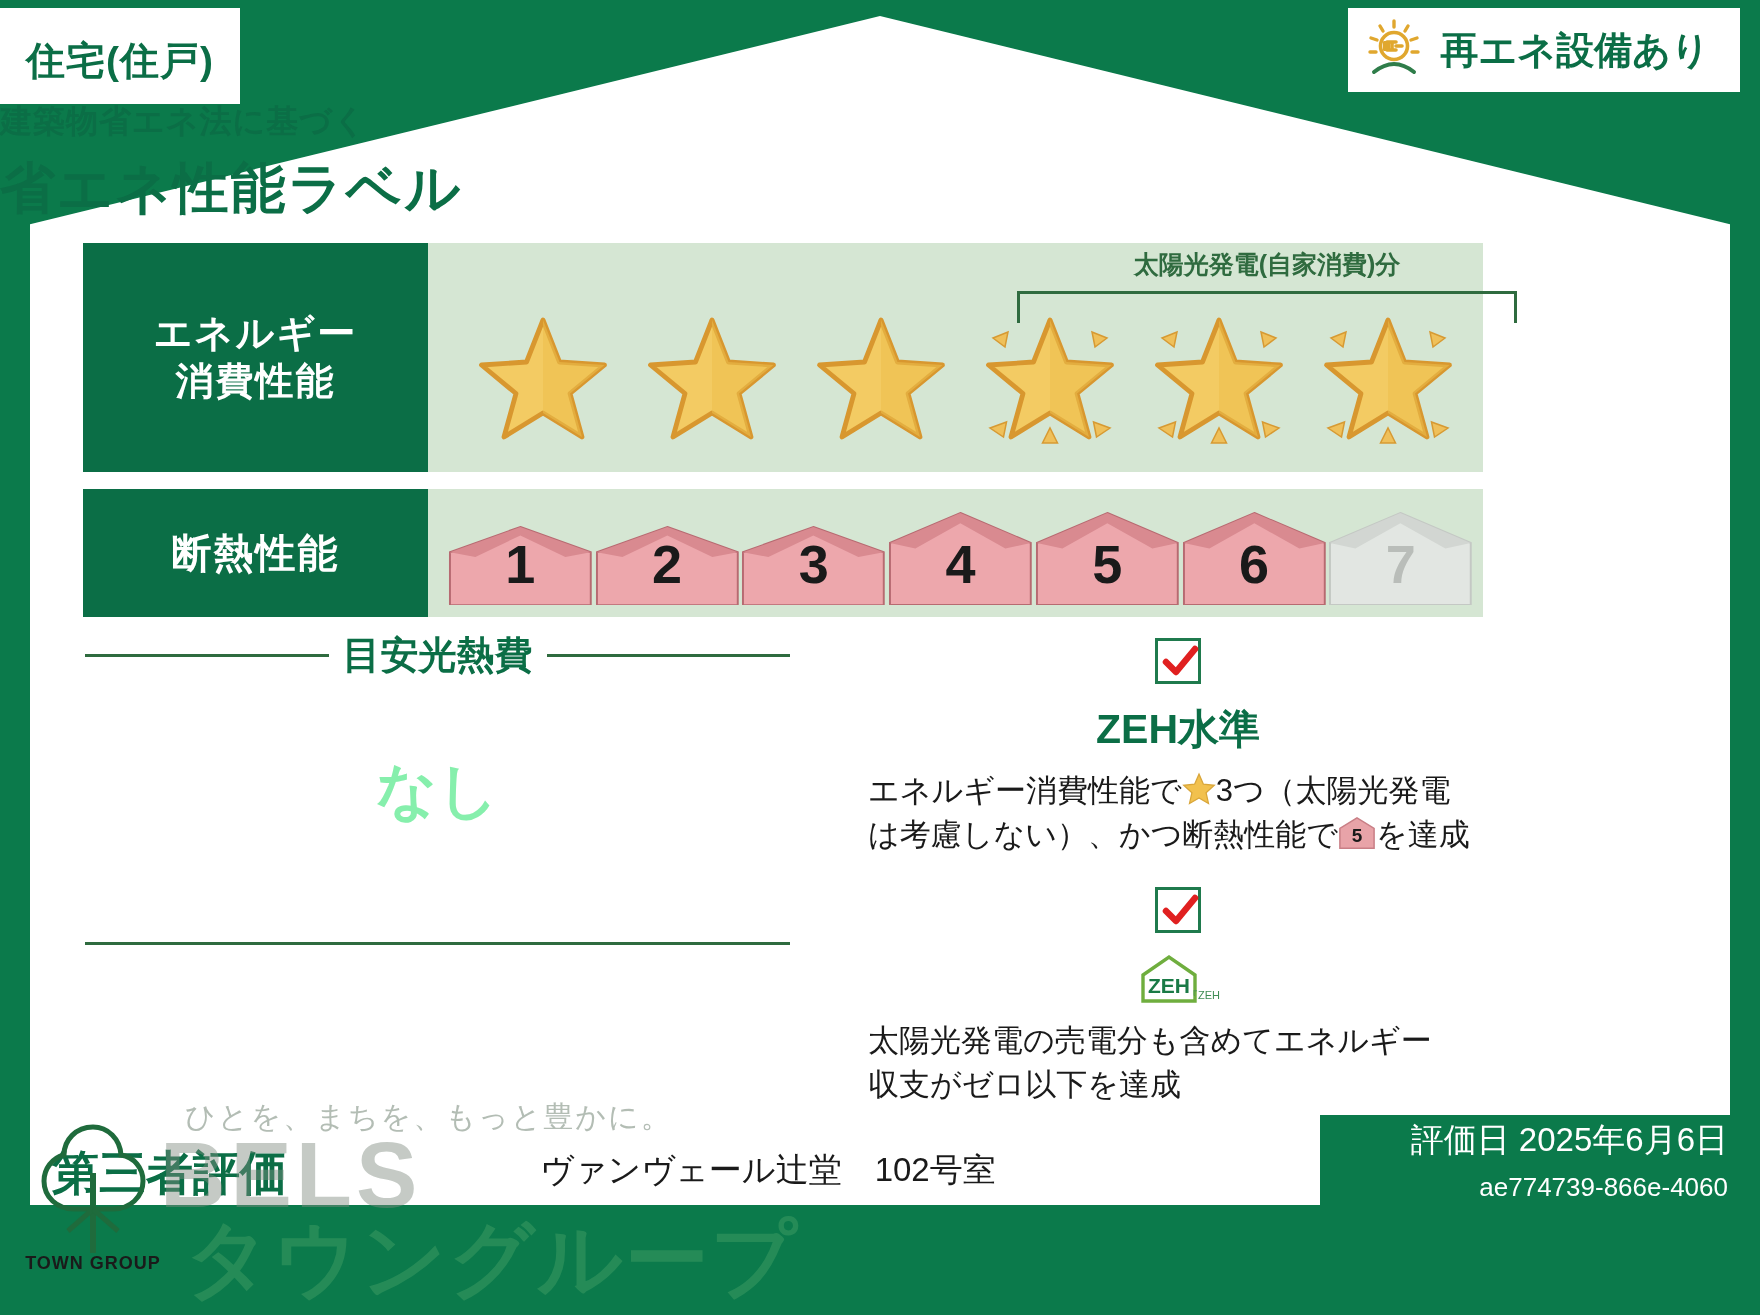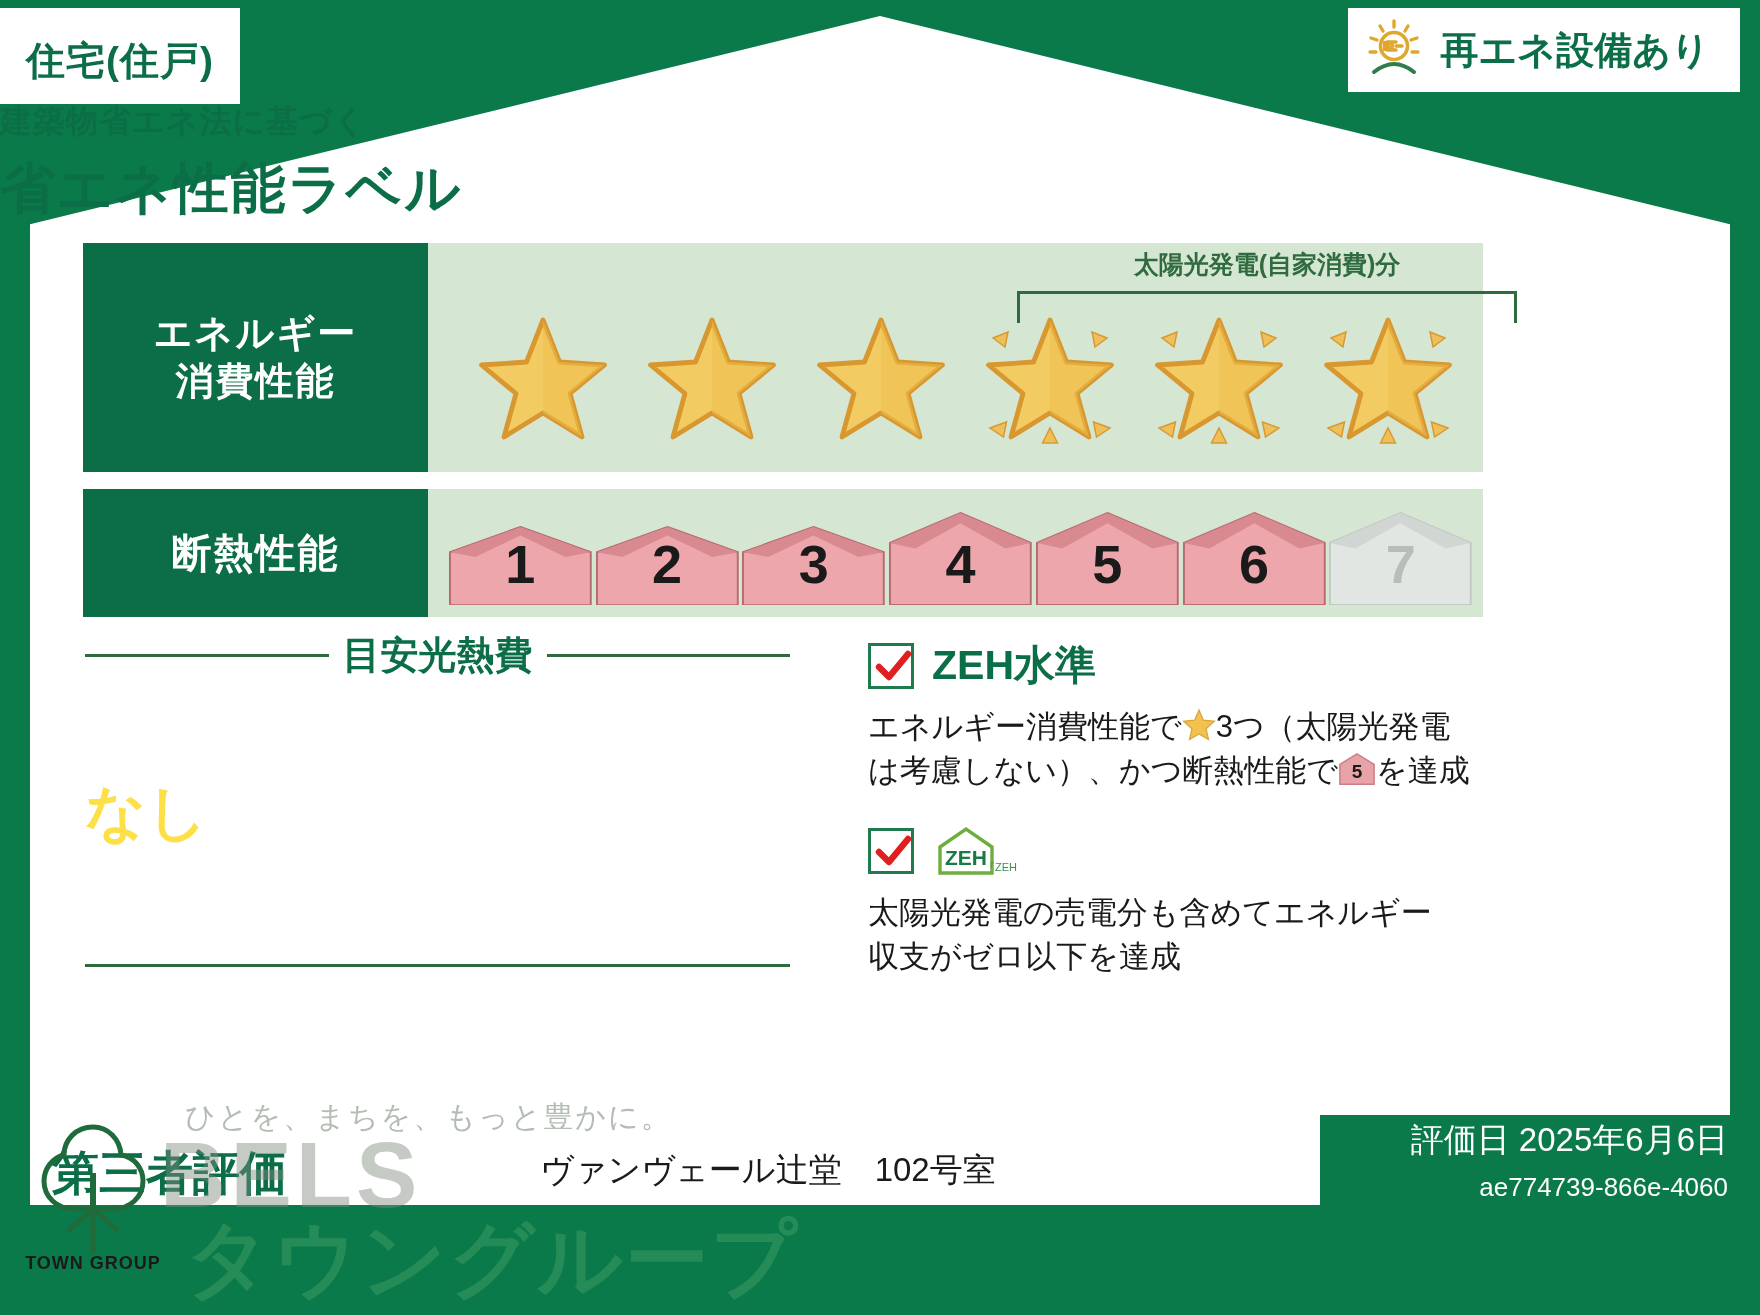--- a/index.html
+++ b/index.html
@@ -109,26 +109,26 @@
     position:absolute; left:0; right:0; bottom:12px;
     text-align:center; font-size:54px; font-weight:bold; color:#1a1a1a;
   }
   .house.off .num { color:#b9bdb9; }
 
   
   #cost-section { position:absolute; left:85px; top:630px; width:705px; z-index:5; }
   #cost-head { display:flex; align-items:center; gap:14px; }
   #cost-head .rule { flex:1; height:3px; background:#2f6b3f; }
   #cost-head .txt { font-size:38px; font-weight:bold; color:#0b6e46; white-space:nowrap; }
-  #cost-value { text-align:left; font-size:60px; font-weight:bold; color:#fde047; margin-top:92px; }
+  #cost-value { text-align:center; font-size:60px; font-weight:bold; color:#86efac; margin-top:70px; }
   #cost-rule-bottom { height:3px; background:#2f6b3f; margin-top:110px; }
 
   
   #zeh-section { position:absolute; left:868px; top:638px; width:620px; z-index:5; }
-  .zeh-head { display:flex; align-items:center; gap:18px; }
+  .zeh-head { display:flex; align-items:center; gap:18px;flex-direction:column; }
   .zeh-head .title { font-size:41px; font-weight:bold; color:#0b6e46; white-space:nowrap; }
   .chk {
     width:46px; height:46px; border:3px solid #1f7a4d; background:#fff;
     position:relative; flex:0 0 auto;
   }
   .chk svg { position:absolute; left:3px; top:2px; width:38px; height:38px; }
   .zeh-desc {
     font-size:31px; color:#1a1a1a; line-height:1.42; margin-top:12px; letter-spacing:0px;
   }
   .inline-star { display:inline-block; width:34px; height:34px; vertical-align:-5px; }

